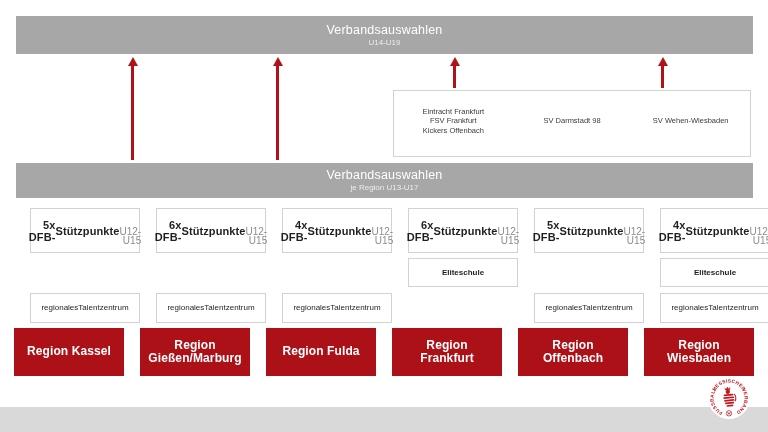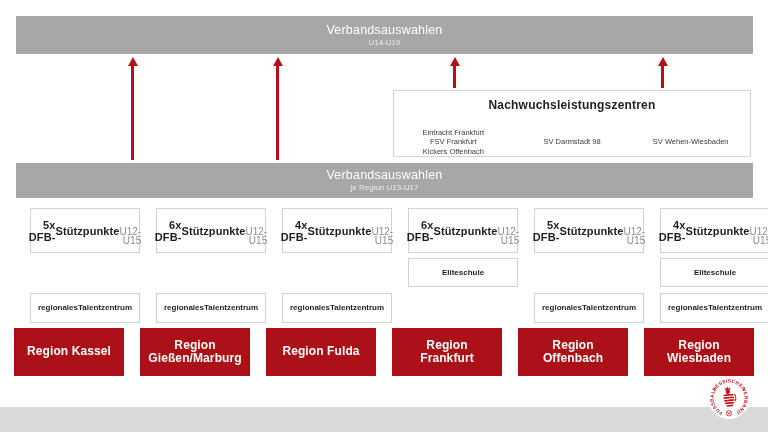--- a/index.html
+++ b/index.html
@@ -42,21 +42,21 @@
             font-size:7.5px;line-height:9.5px;color:#3c3c3c;text-align:center;}
   
   .col{position:absolute;top:208px;width:110px;height:160px;}
   .c1{left:14px;}.c2{left:140px;}.c3{left:266px;}.c4{left:392px;}.c5{left:518px;}.c6{left:644px;}
   .wbox{position:absolute;left:16px;width:110px;background:#fff;border:1px solid var(--box-border);
         text-align:right;display:flex;flex-direction:row;align-items:center;justify-content:center;}
   .dfb{top:0;height:45px;}
   .dfb .b{font-weight:bold;font-size:11px;line-height:12px;letter-spacing:.1px;}
   .dfb .u{font-size:10px;color:var(--sub-gray);line-height:9px;margin-top:10px;}
   .elite{top:50px;height:29px;font-weight:bold;font-size:8px;}
-  .talent{top:85px;height:30px;font-weight:bold;font-size:8px;line-height:10px;}
+  .talent{top:85px;height:30px;font-weight:normal;font-size:8px;line-height:10px;}
   .region{position:absolute;left:0;top:120px;width:110px;height:48px;background:var(--red);
           color:#fff;display:flex;flex-direction:column;align-items:center;justify-content:center;
           text-align:center;font-weight:bold;font-size:12px;line-height:13.5px;letter-spacing:.1px;}
   
   .strip{position:absolute;left:0;top:407px;width:768px;height:25px;background:var(--strip-gray);}
   .logo{position:absolute;left:708px;top:377px;width:42px;height:42px;}
 </style>
 </head>
 <body>
 
@@ -78,21 +78,20 @@
   <div class="arrow a3">
       <div class="head"></div>
       <div class="stem"></div>
     </div>
   <div class="arrow a4">
       <div class="head"></div>
       <div class="stem"></div>
     </div>
 
   <div class="nlz">
-    <div class="nlz-title">Nachwuchsleistungszentren</div>
     <div class="nlz-row">
       <div class="nlz-cell">
         <span>Eintracht Frankfurt</span>
         <span>FSV Frankfurt</span>
         <span>Kickers Offenbach</span>
       </div>
       <div class="nlz-cell">
         <span>SV Darmstadt 98</span>
       </div>
       <div class="nlz-cell">

